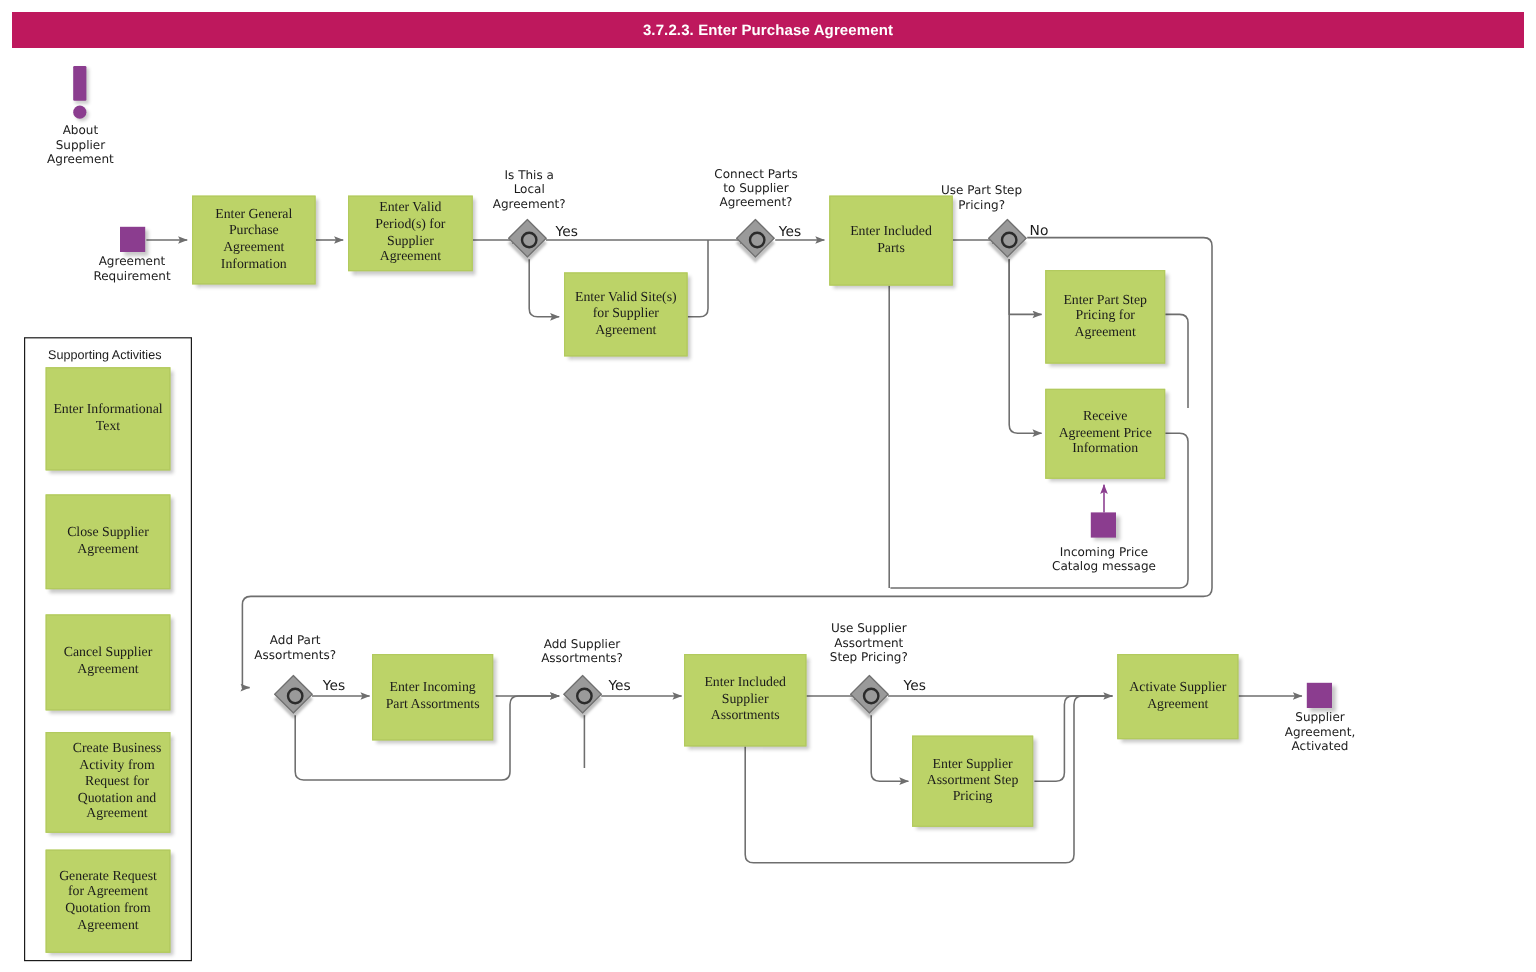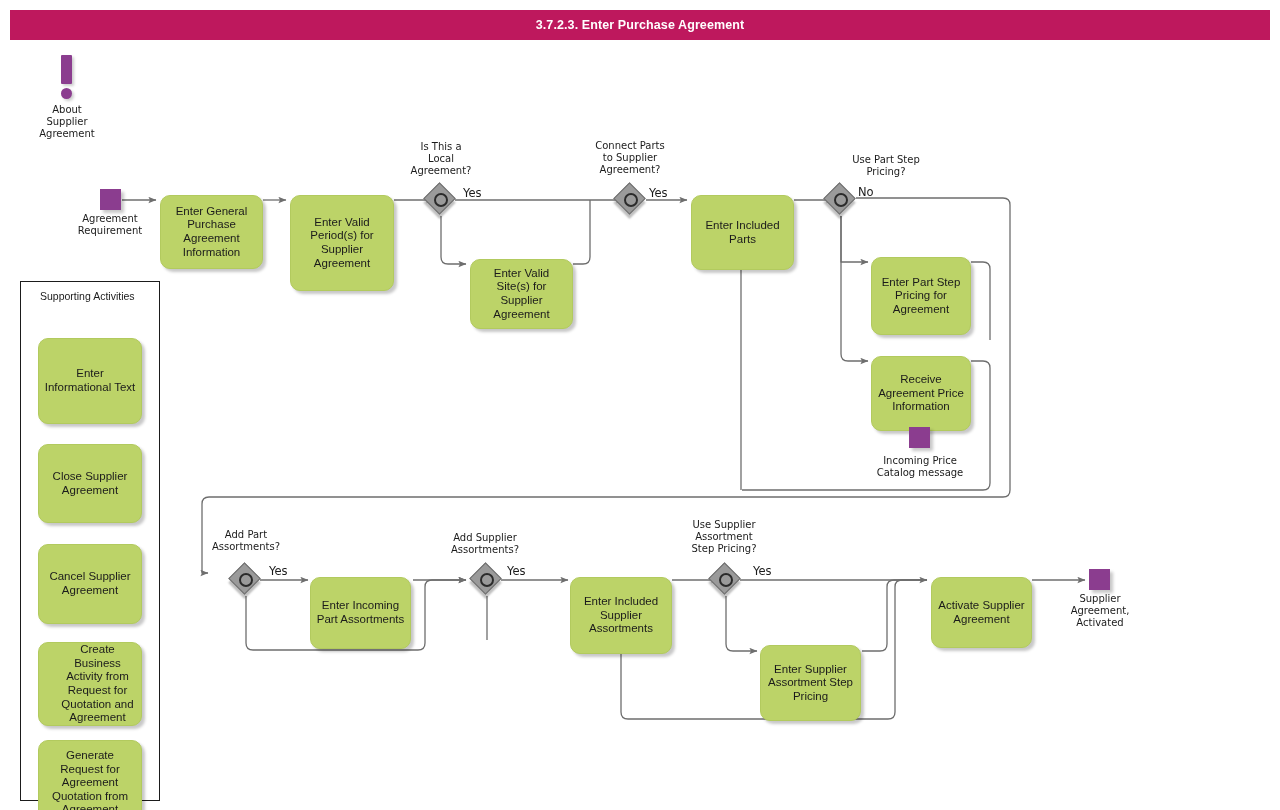--- a/index.html
+++ b/index.html
@@ -21,27 +21,26 @@
     color:#ffffff;font-size:12.5px;font-weight:bold;
     font-family:"Liberation Sans", sans-serif;letter-spacing:.1px;
   }
 
   
   #links{position:absolute;left:0;top:0;width:1280px;height:810px;pointer-events:none;}
 
   
   .task{
     position:absolute;box-sizing:border-box;
-    background:#bcd368;border:1px solid #b2ca5e;border-radius:10px;
+    background:#bcd368;border:1px solid #b2ca5e;border-radius:0;
     box-shadow:3px 3px 3px rgba(0,0,0,.22);
     display:flex;align-items:center;justify-content:center;text-align:center;
     color:#1b1b1b;font-size:11.5px;line-height:1.18;
-    font-family:Liberation Sans, sans-serif;
+    font-family:Liberation Serif, serif;
     padding:2px 5px;
-    margin-top:32px;
   }
   .task span{display:block;width:100%;}
 
   
   .gw{position:absolute;width:30px;height:30px;}
   .gw .dia{
     position:absolute;left:2px;top:2px;width:21px;height:21px;
     background:#9a9a9a;border:1px solid #6f6f6f;
     transform:rotate(45deg);
     box-shadow:3px 3px 2px rgba(0,0,0,.25);
@@ -177,21 +176,21 @@
   <div class="lbl" style="left:52px;top:213px;width:116px;">Agreement
 Requirement</div>
 
   <div class="task" style="left:160px;top:163px;width:103px;height:74px;">
     <span>Enter General
 Purchase
 Agreement
 Information</span>
   </div>
 
-  <div class="task" style="left:290px;top:163px;width:104px;height:96px;">
+  <div class="task" style="left:290px;top:163px;width:104px;height:63px;">
     <span>Enter Valid
 Period(s) for
 Supplier
 Agreement</span>
   </div>
 
   <div class="task" style="left:470px;top:227px;width:103px;height:70px;">
     <span>Enter Valid
 Site(s) for
 Supplier
@@ -230,21 +229,21 @@
   </div>
   <div class="lbl" style="left:572px;top:140px;width:116px;">Connect Parts
 to Supplier
 Agreement?</div>
   <div class="flowlbl" style="left:649px;top:186px;">Yes</div>
 
   <div class="gw" style="left:826px;top:185px;">
     <div class="dia"></div>
       <div class="ring"></div>
   </div>
-  <div class="lbl" style="left:828px;top:154px;width:116px;">Use Part Step
+  <div class="lbl" style="left:760px;top:154px;width:116px;">Use Part Step
 Pricing?</div>
   <div class="flowlbl" style="left:858px;top:185px;">No</div>
 
   <div class="evt" style="left:909px;top:427px;"></div>
   <div class="lbl" style="left:856px;top:455px;width:128px;">Incoming Price
 Catalog message</div>
 
   <div class="gw" style="left:231px;top:565px;">
     <div class="dia"></div>
       <div class="ring"></div>

